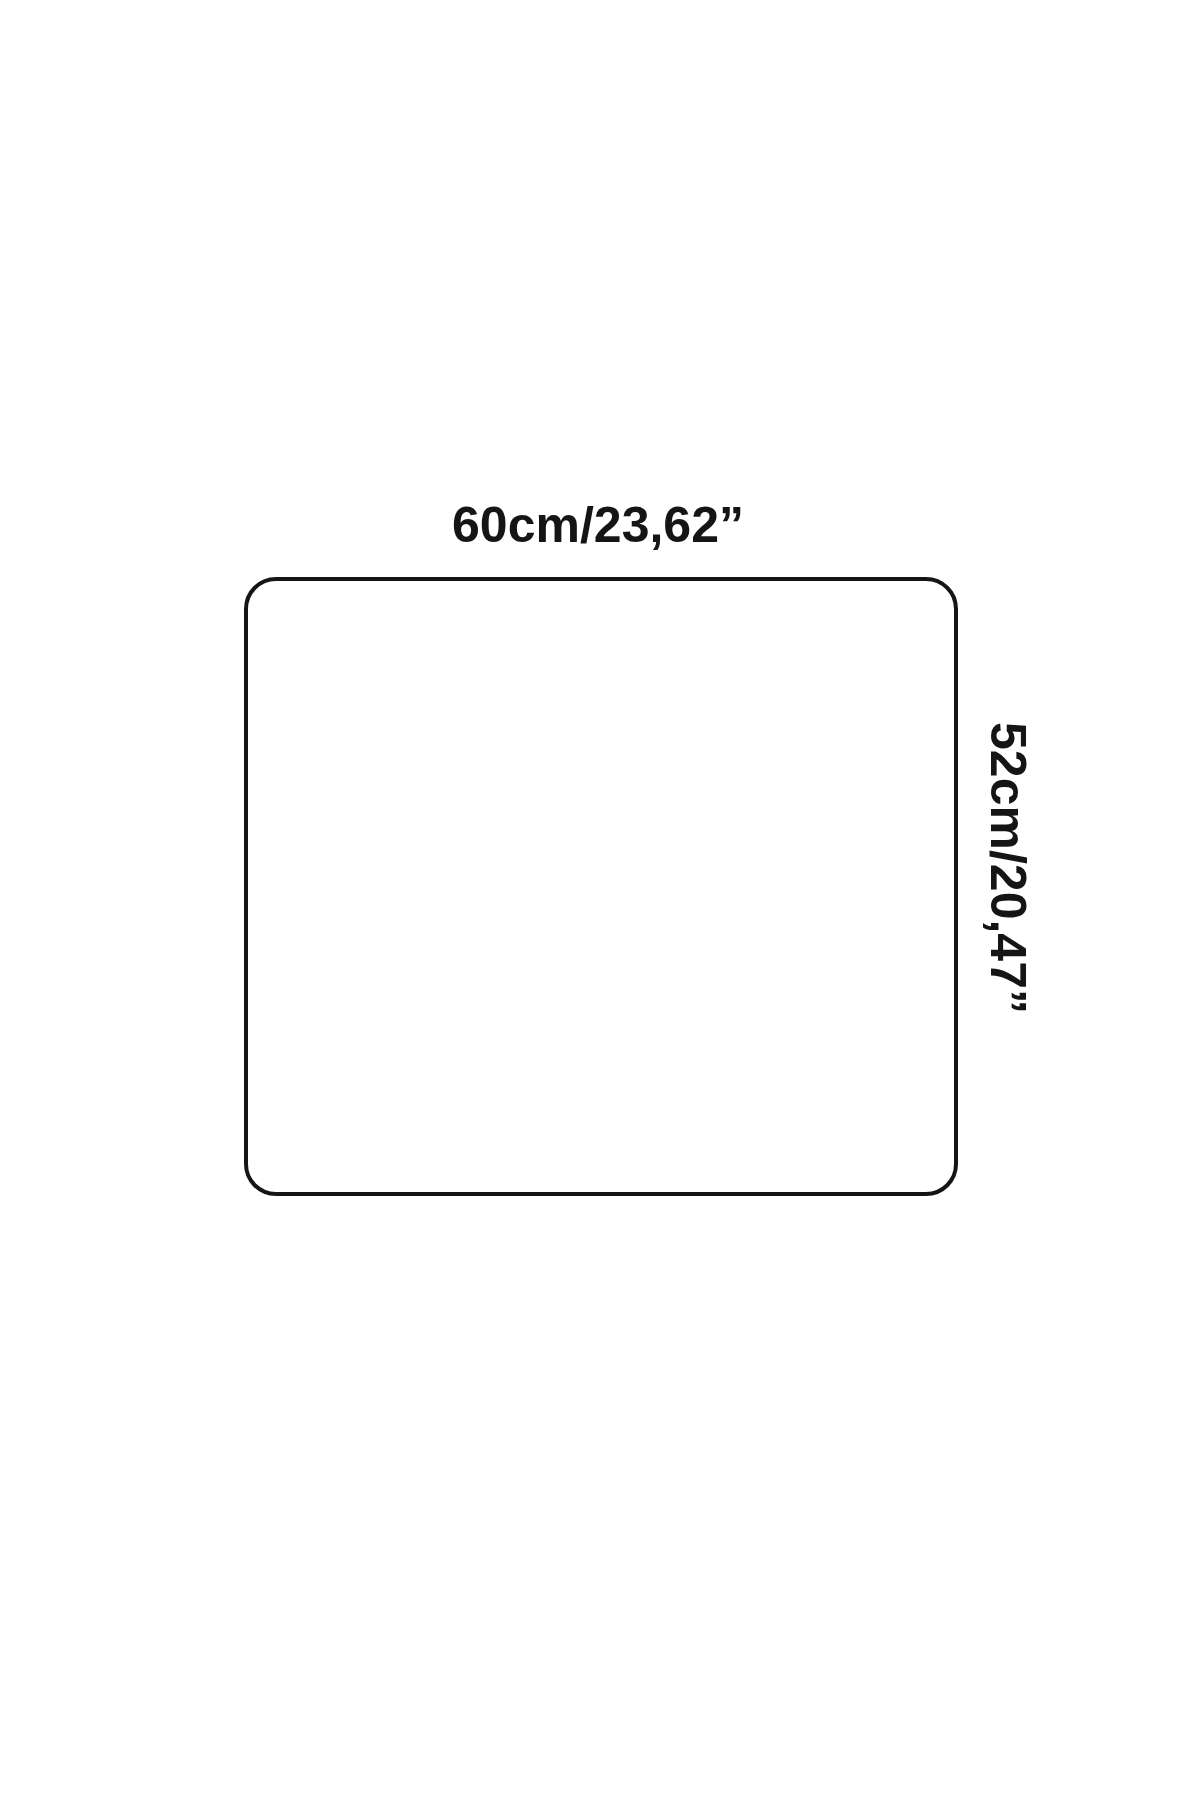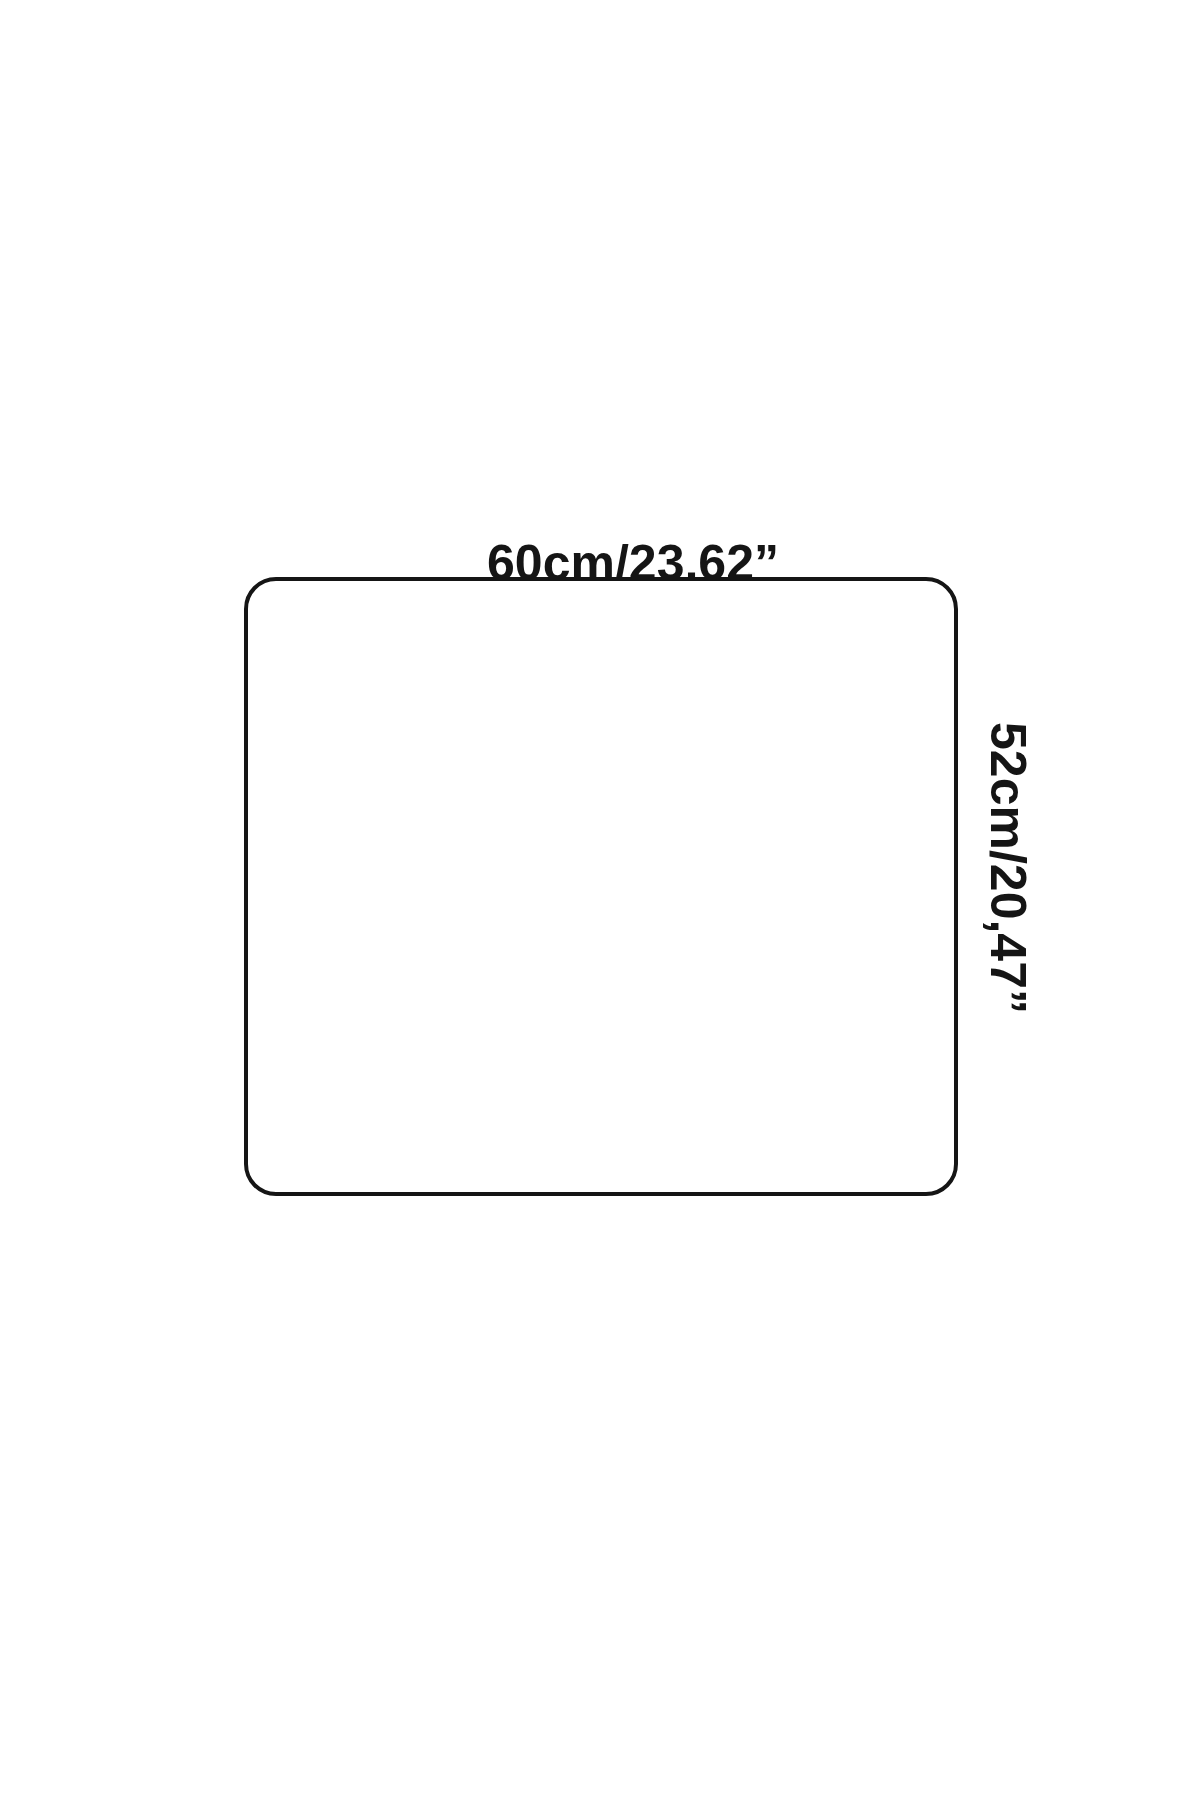--- a/index.html
+++ b/index.html
@@ -35,24 +35,23 @@
   .dim-label {
     position: absolute;
     color: #151515;
     font-size: 50px;
     font-weight: bold;
     letter-spacing: 0px;
     white-space: nowrap;
     line-height: 1;
   }
   .dim-label.top {
-    left: 633px;
+    left: 598px;
     top: 525px;
     transform: translate(-50%, -50%);
-    margin-top: 38px;
   }
   .dim-label.side {
     left: 1008px;
     top: 868px;
     transform: translate(-50%, -50%) rotate(90deg);
     transform-origin: center center;
   }
 </style>
 </head>
 <body>

